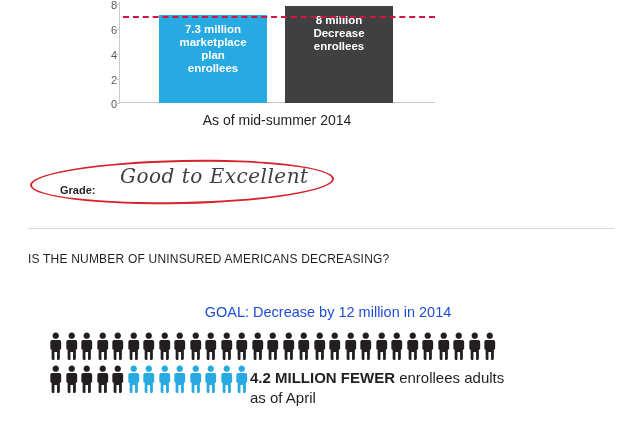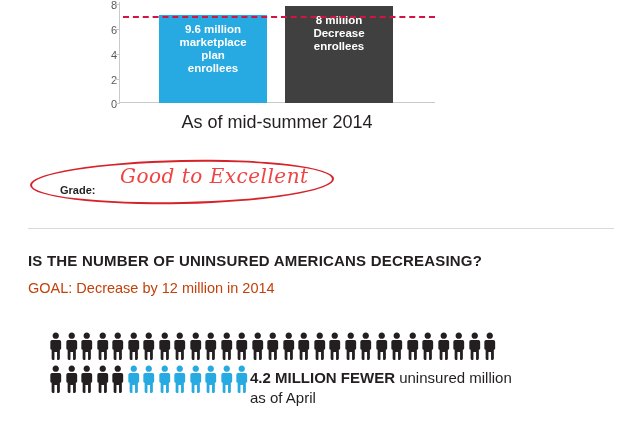--- a/index.html
+++ b/index.html
@@ -38,57 +38,57 @@
   .bar-label{
     color:#ffffff;font-size:11.5px;line-height:13px;font-weight:bold;
     text-align:center;padding:8px 4px 0 4px;
   }
   .goal-line{
     position:absolute;left:28px;width:312px;height:0;
     border-top:2px dashed #d31245;
   }
   .caption{
     position:absolute;left:24px;top:112px;width:316px;
-    text-align:center;font-size:18px;color:#231f20;
+    text-align:center;font-size:14px;color:#231f20;
   }
 
   
   .grade-row{
     position:absolute;left:30px;top:160px;width:330px;height:40px;
   }
   .ellipse{
     position:absolute;left:0;top:0;width:300px;height:40px;
     border:2px solid #d6232a;border-radius:50%/50%;
     transform:rotate(-1.2deg);
   }
   .grade-label{
     position:absolute;left:30px;top:24px;
     font-size:11px;font-weight:bold;color:#231f20;
   }
   .grade-value{
     position:absolute;left:90px;top:4px;
-    font-size:20px;color:#ef4444;
+    font-size:20px;color:#404040;
     font-family:"DejaVu Serif",serif;
     font-style:italic;
     letter-spacing:.5px;
   }
 
   
   .divider{
     position:absolute;left:28px;top:228px;width:586px;height:1px;background:#d8d9da;
   }
 
   
   .question{
     position:absolute;left:28px;top:252px;width:600px;
-    font-size:15px;font-weight:bold;letter-spacing:.2px;color:#231f20;
+    font-size:12px;font-weight:normal;letter-spacing:.2px;color:#231f20;
   }
   .goal{
-    position:absolute;left:28px;top:280px;width:600px;
-    font-size:14.5px;color:#c2410c;
+    position:absolute;left:28px;top:304px;width:600px;
+    font-size:14.5px;color:#1d4ed8;text-align:center;
   }
 
   
   .picto{position:absolute;left:48px;top:330px;width:560px;}
   .picto-row{display:flex;align-items:flex-end;height:30px;margin-bottom:3px;}
   .person{
     width:15.5px;height:28px;display:block;flex:0 0 auto;
   }
   .statline{
     position:absolute;left:250px;top:368px;width:390px;
@@ -119,21 +119,21 @@
     <div class="axis-base"></div>
     <div class="tick" style="top:4px"></div>
     <div class="tick" style="top:29px"></div>
     <div class="tick" style="top:54px"></div>
     <div class="tick" style="top:79px"></div>
     <div class="tick" style="top:103px"></div>
 
     <div class="bars">
       <div class="bar bar-1" style="height:88px">
         <div class="bar-label">
-          <div>9.6 million</div>
+          <div>7.3 million</div>
           <div>marketplace</div>
           <div>plan</div>
           <div>enrollees</div>
         </div>
       </div>
       <div class="bar bar-2" style="height:97px">
         <div class="bar-label">
           <div>8 million</div>
           <div>Decrease</div>
           <div>enrollees</div>
@@ -284,18 +284,18 @@
         <svg class="person" viewBox="0 0 16 30">
           <path fill="#27a9e1" d="M8 0.5c2 0 3.4 1.5 3.4 3.4S10 7.3 8 7.3 4.6 5.8 4.6 3.9 6 0.5 8 0.5z M4.1 8.6h7.8c1.1 0 1.9 0.9 1.9 2v7.1c0 0.7-0.5 1.2-1.1 1.2l-0.3 0v9.6c0 0.8-0.6 1.4-1.3 1.4h-1.1c-0.3 0-0.6-0.3-0.6-0.7V21.5H6.6v7.7c0 0.4-0.3 0.7-0.6 0.7H4.9c-0.7 0-1.3-0.6-1.3-1.4V18.9l-0.3 0c-0.6 0-1.1-0.5-1.1-1.2v-7.1c0-1.1 0.8-2 1.9-2z"></path>
         </svg>
         <svg class="person" viewBox="0 0 16 30">
           <path fill="#27a9e1" d="M8 0.5c2 0 3.4 1.5 3.4 3.4S10 7.3 8 7.3 4.6 5.8 4.6 3.9 6 0.5 8 0.5z M4.1 8.6h7.8c1.1 0 1.9 0.9 1.9 2v7.1c0 0.7-0.5 1.2-1.1 1.2l-0.3 0v9.6c0 0.8-0.6 1.4-1.3 1.4h-1.1c-0.3 0-0.6-0.3-0.6-0.7V21.5H6.6v7.7c0 0.4-0.3 0.7-0.6 0.7H4.9c-0.7 0-1.3-0.6-1.3-1.4V18.9l-0.3 0c-0.6 0-1.1-0.5-1.1-1.2v-7.1c0-1.1 0.8-2 1.9-2z"></path>
         </svg>
       </div>
   </div>
 
   <div class="statline">
-    <b>4.2 MILLION FEWER</b><span class="light"> uninsured million</span><br>
+    <b>4.2 MILLION FEWER</b><span class="light"> enrollees adults</span><br>
     <span class="light">as of April</span>
   </div>
 
   <div class="edge-right"></div>
 </div>
 
 </body></html>

